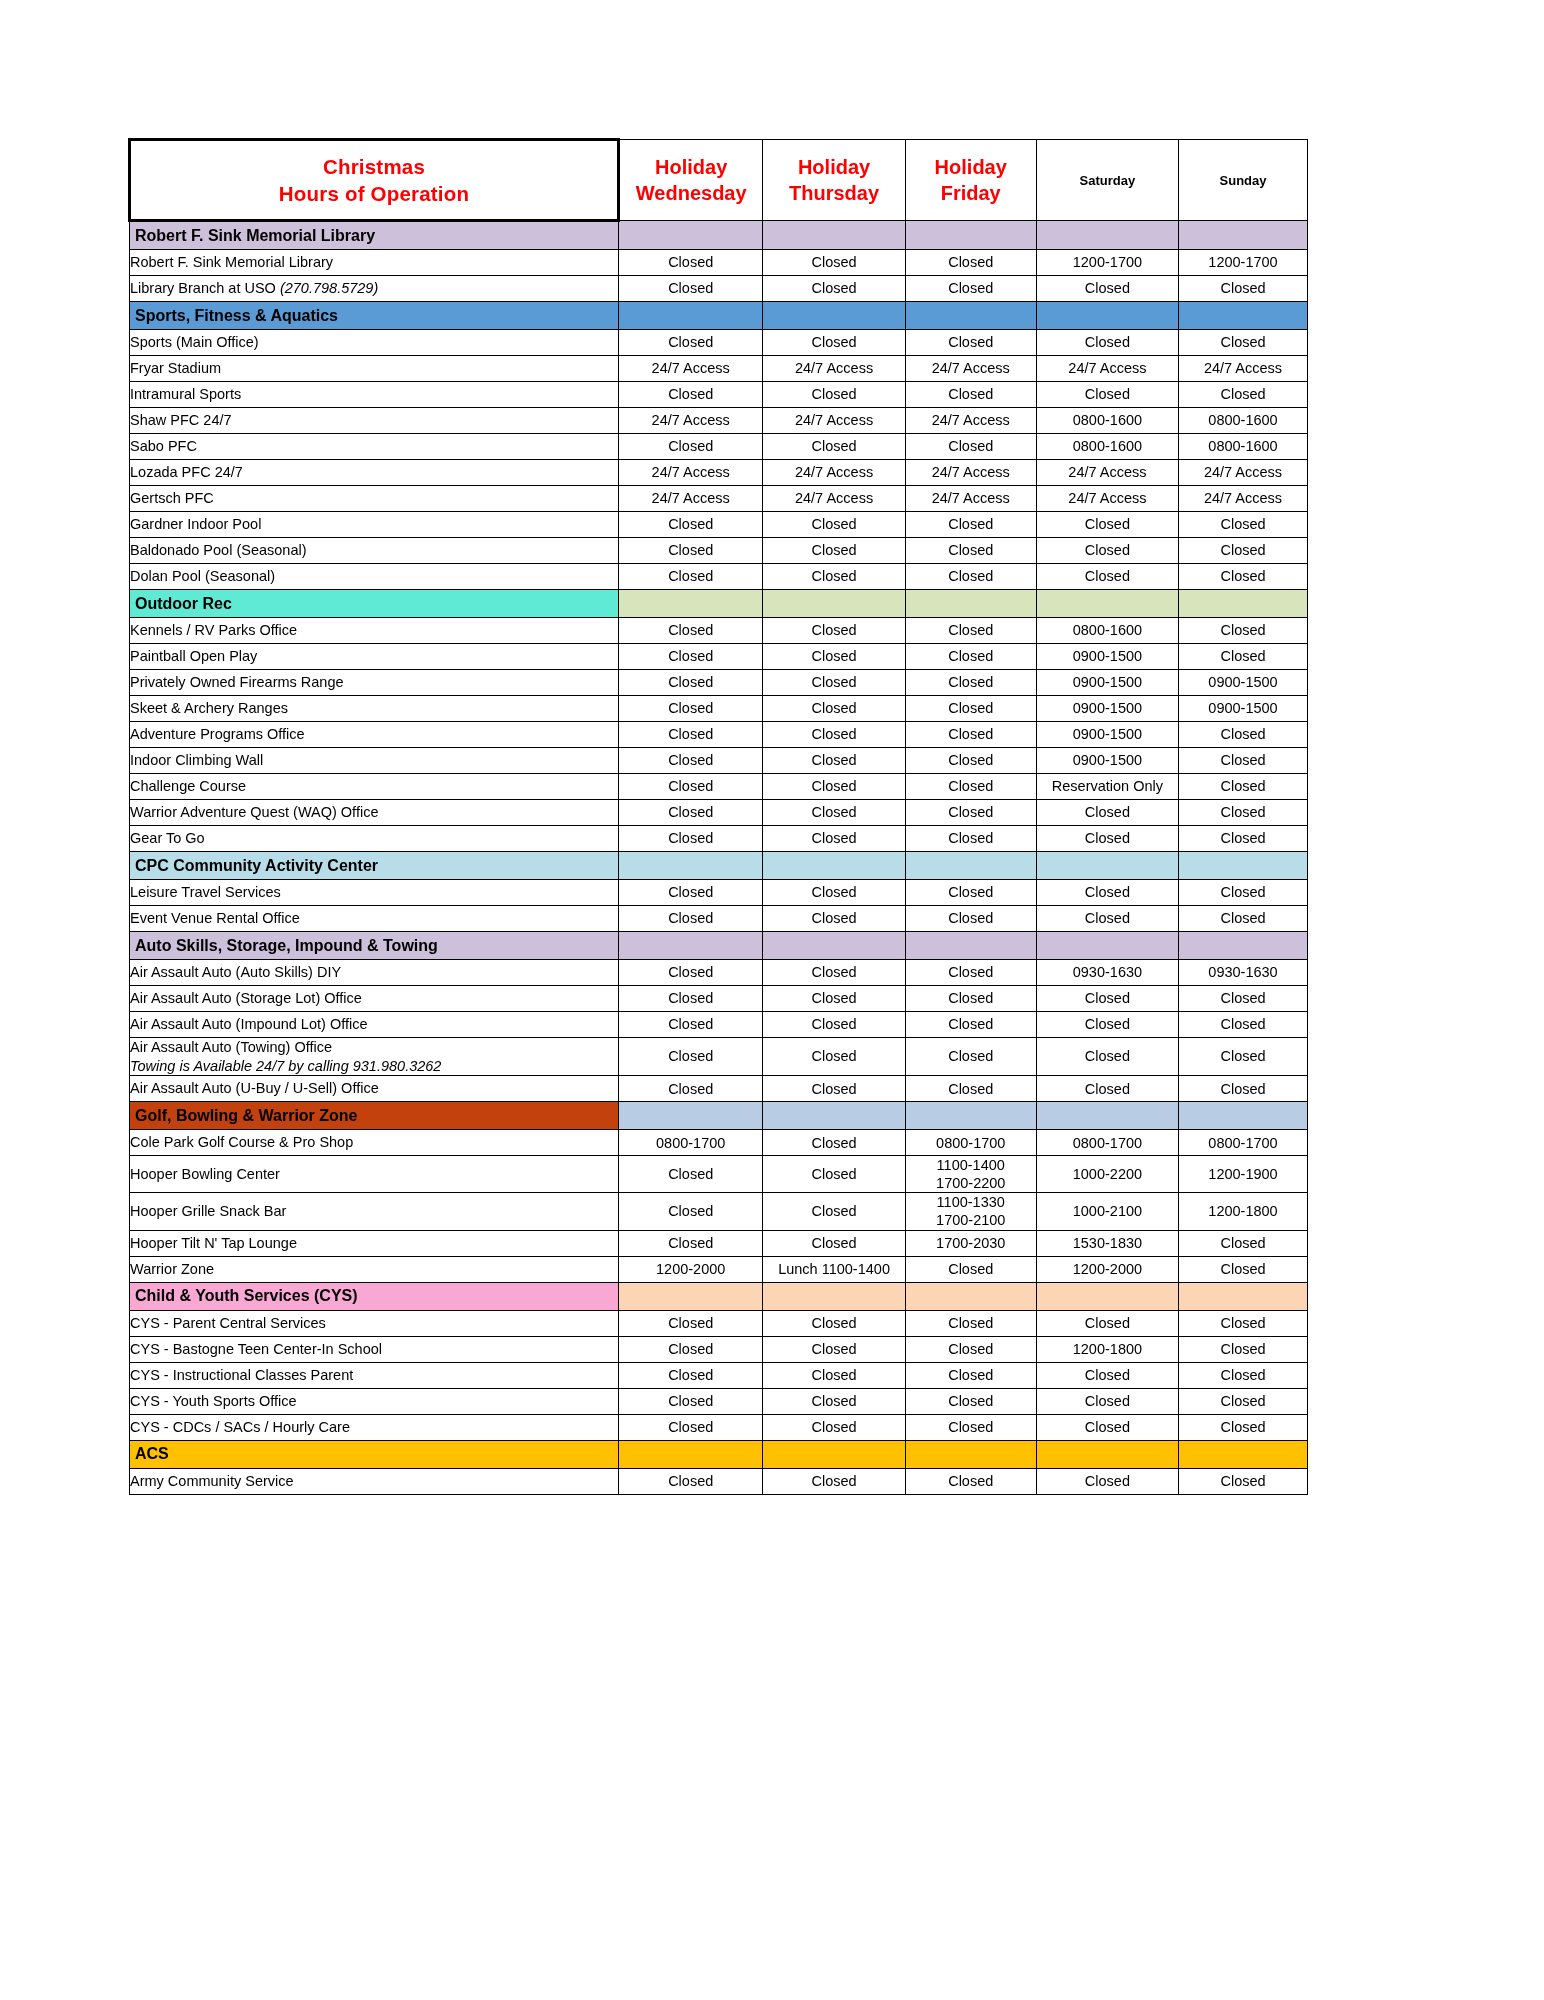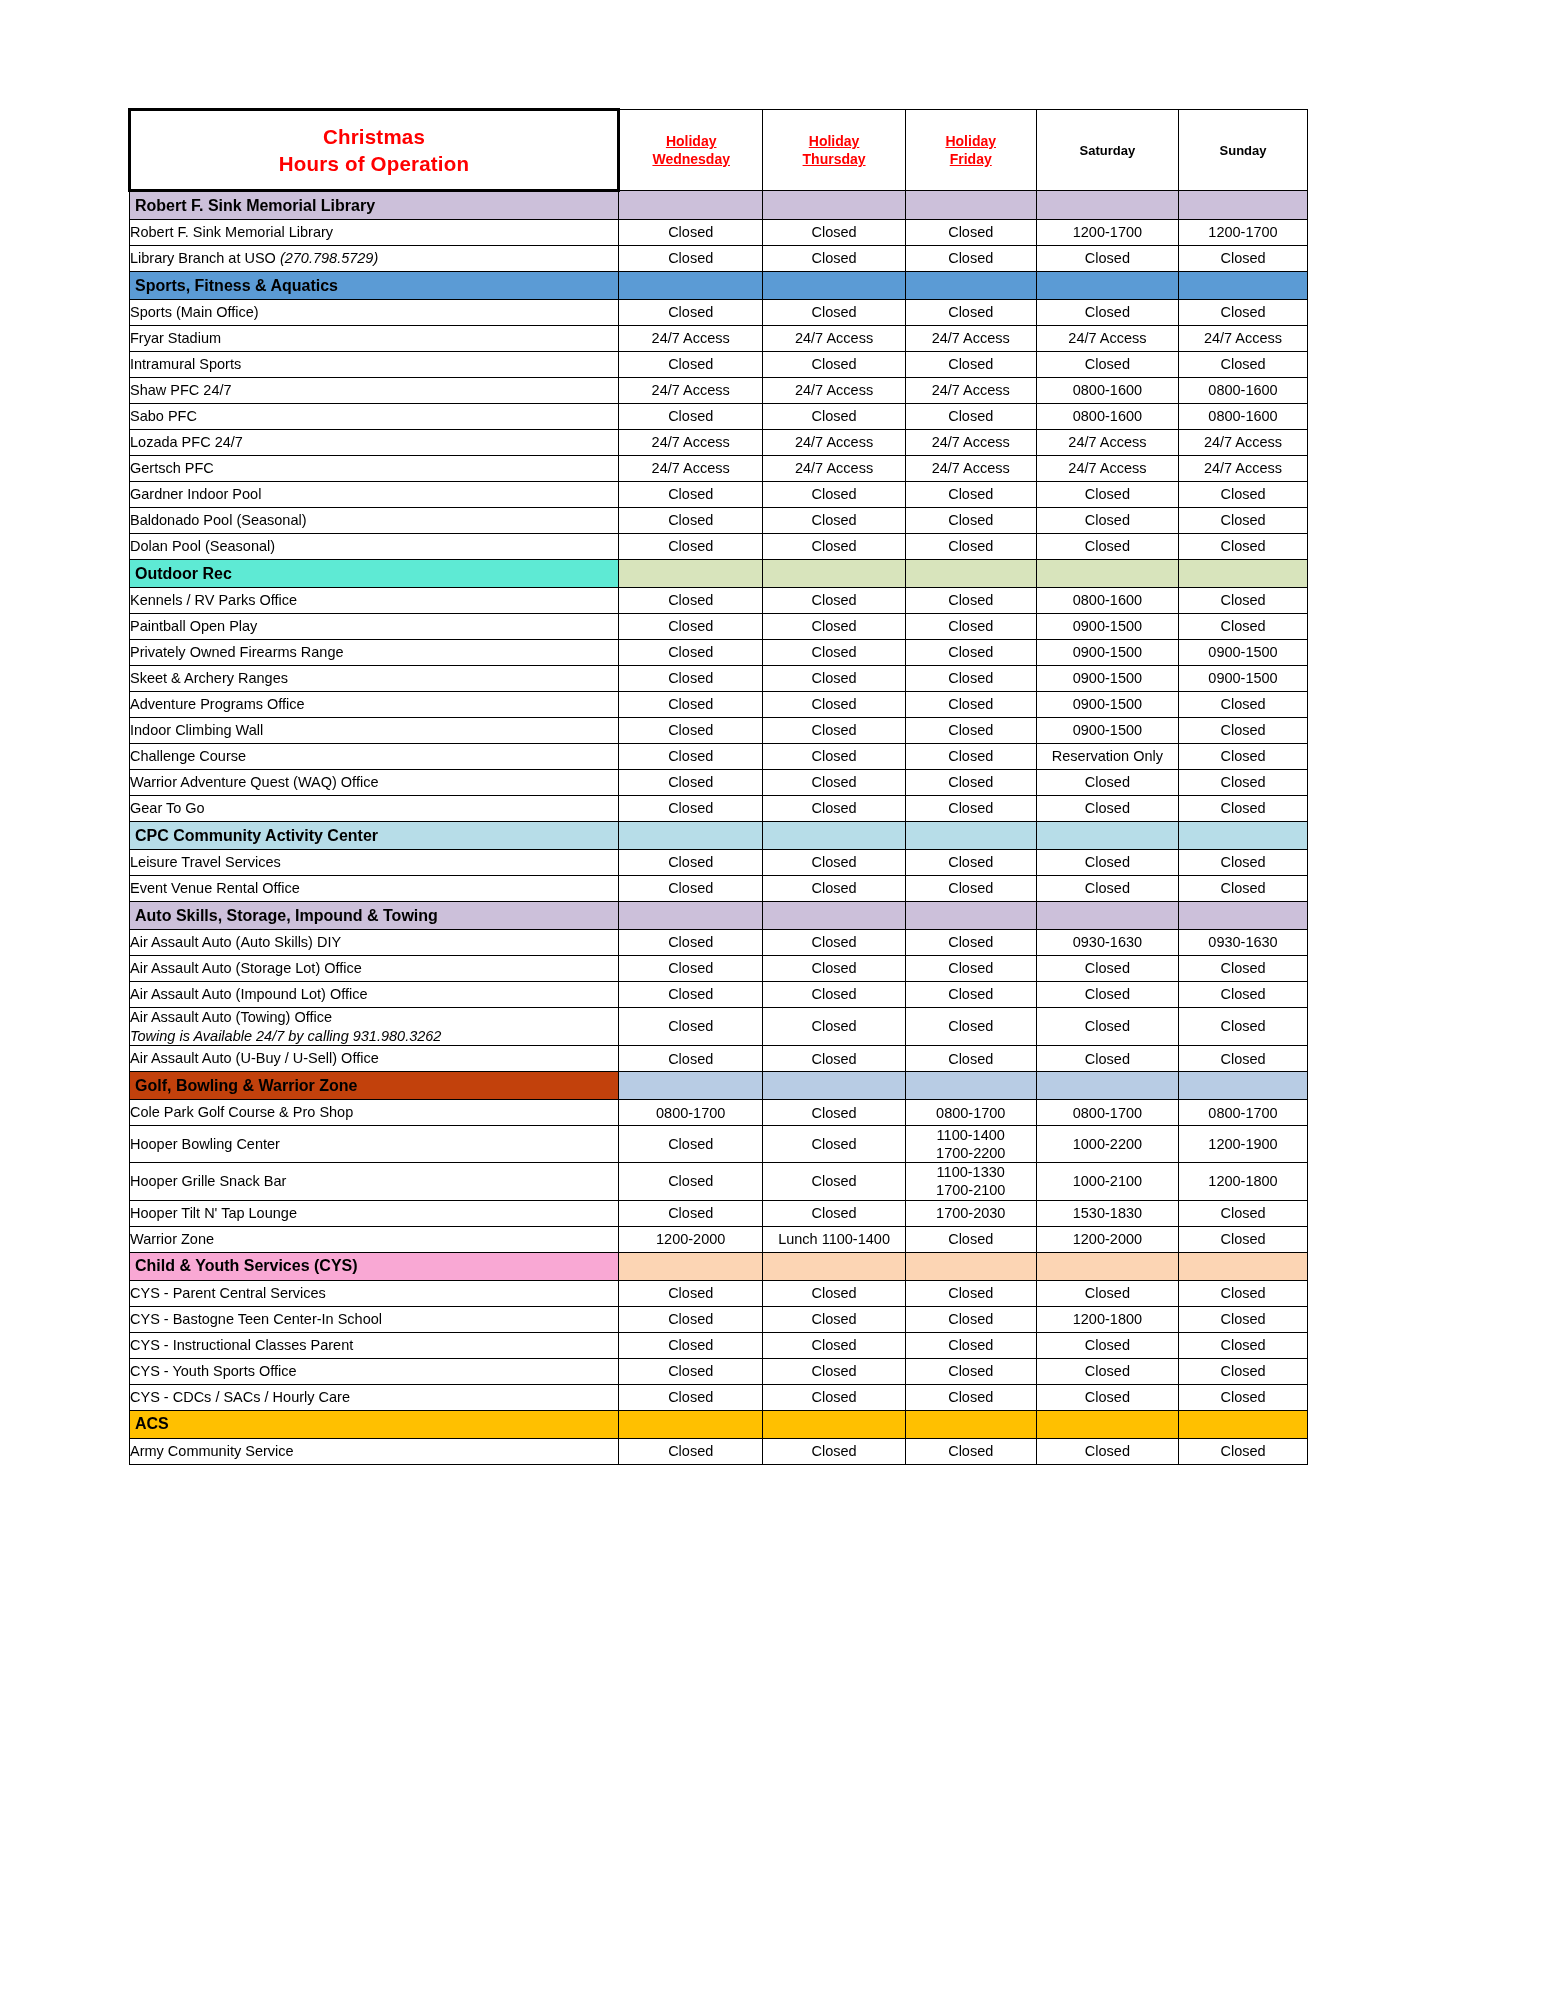--- a/index.html
+++ b/index.html
@@ -9,21 +9,21 @@
   }
   body {
     width: 1544px;
     height: 2000px;
     font-family: "Liberation Sans", sans-serif;
     color: #000;
   }
   #sheet {
     position: absolute;
     left: 128px;
-    top: 108px;
+    top: 138px;
     width: 1180px;
   }
   table.hours {
     border-collapse: collapse;
     table-layout: fixed;
     width: 1180px;
     background: #fff;
   }
   table.hours td, table.hours th {
     border: 1px solid #000;
@@ -46,23 +46,22 @@
   }
   td.title-cell {
     border: 3px solid #000 !important;
     color: #ff0000;
     font-size: 20.5px;
     line-height: 1.32;
     letter-spacing: .2px;
   }
   td.head-red {
     color: #ff0000;
-    font-size: 14px;
+    font-size: 20px;
     line-height: 1.3;
-    text-decoration: underline;
   }
   td.head-black {
     color: #000;
     font-size: 13px;
   }
 
   
   tr.section td {
     height: 27px;
     font-weight: bold;

